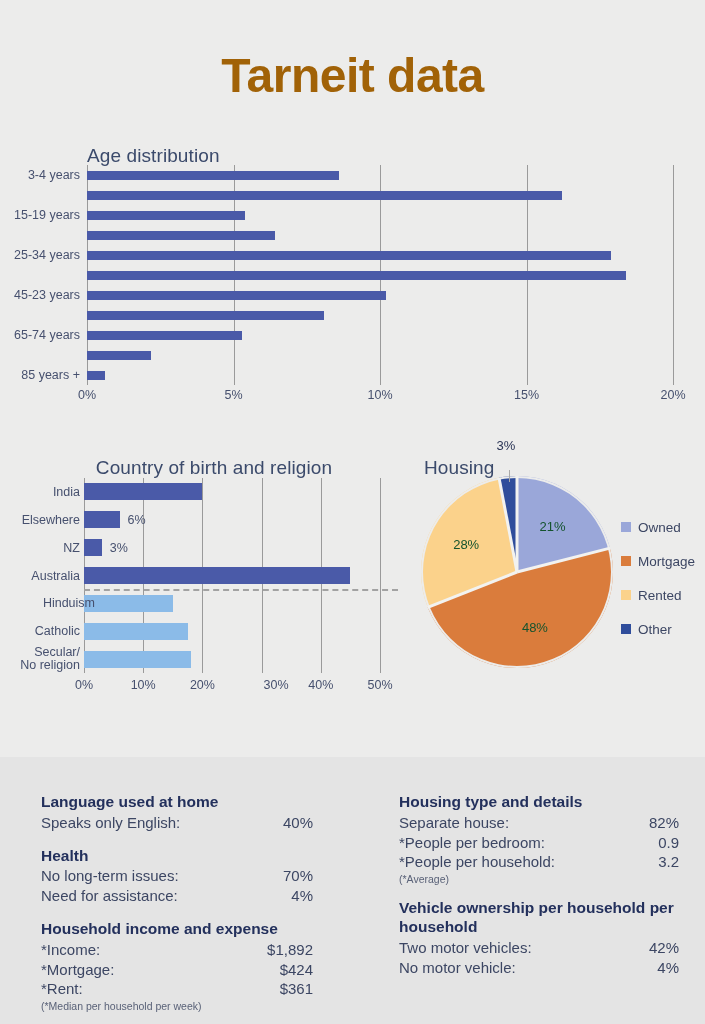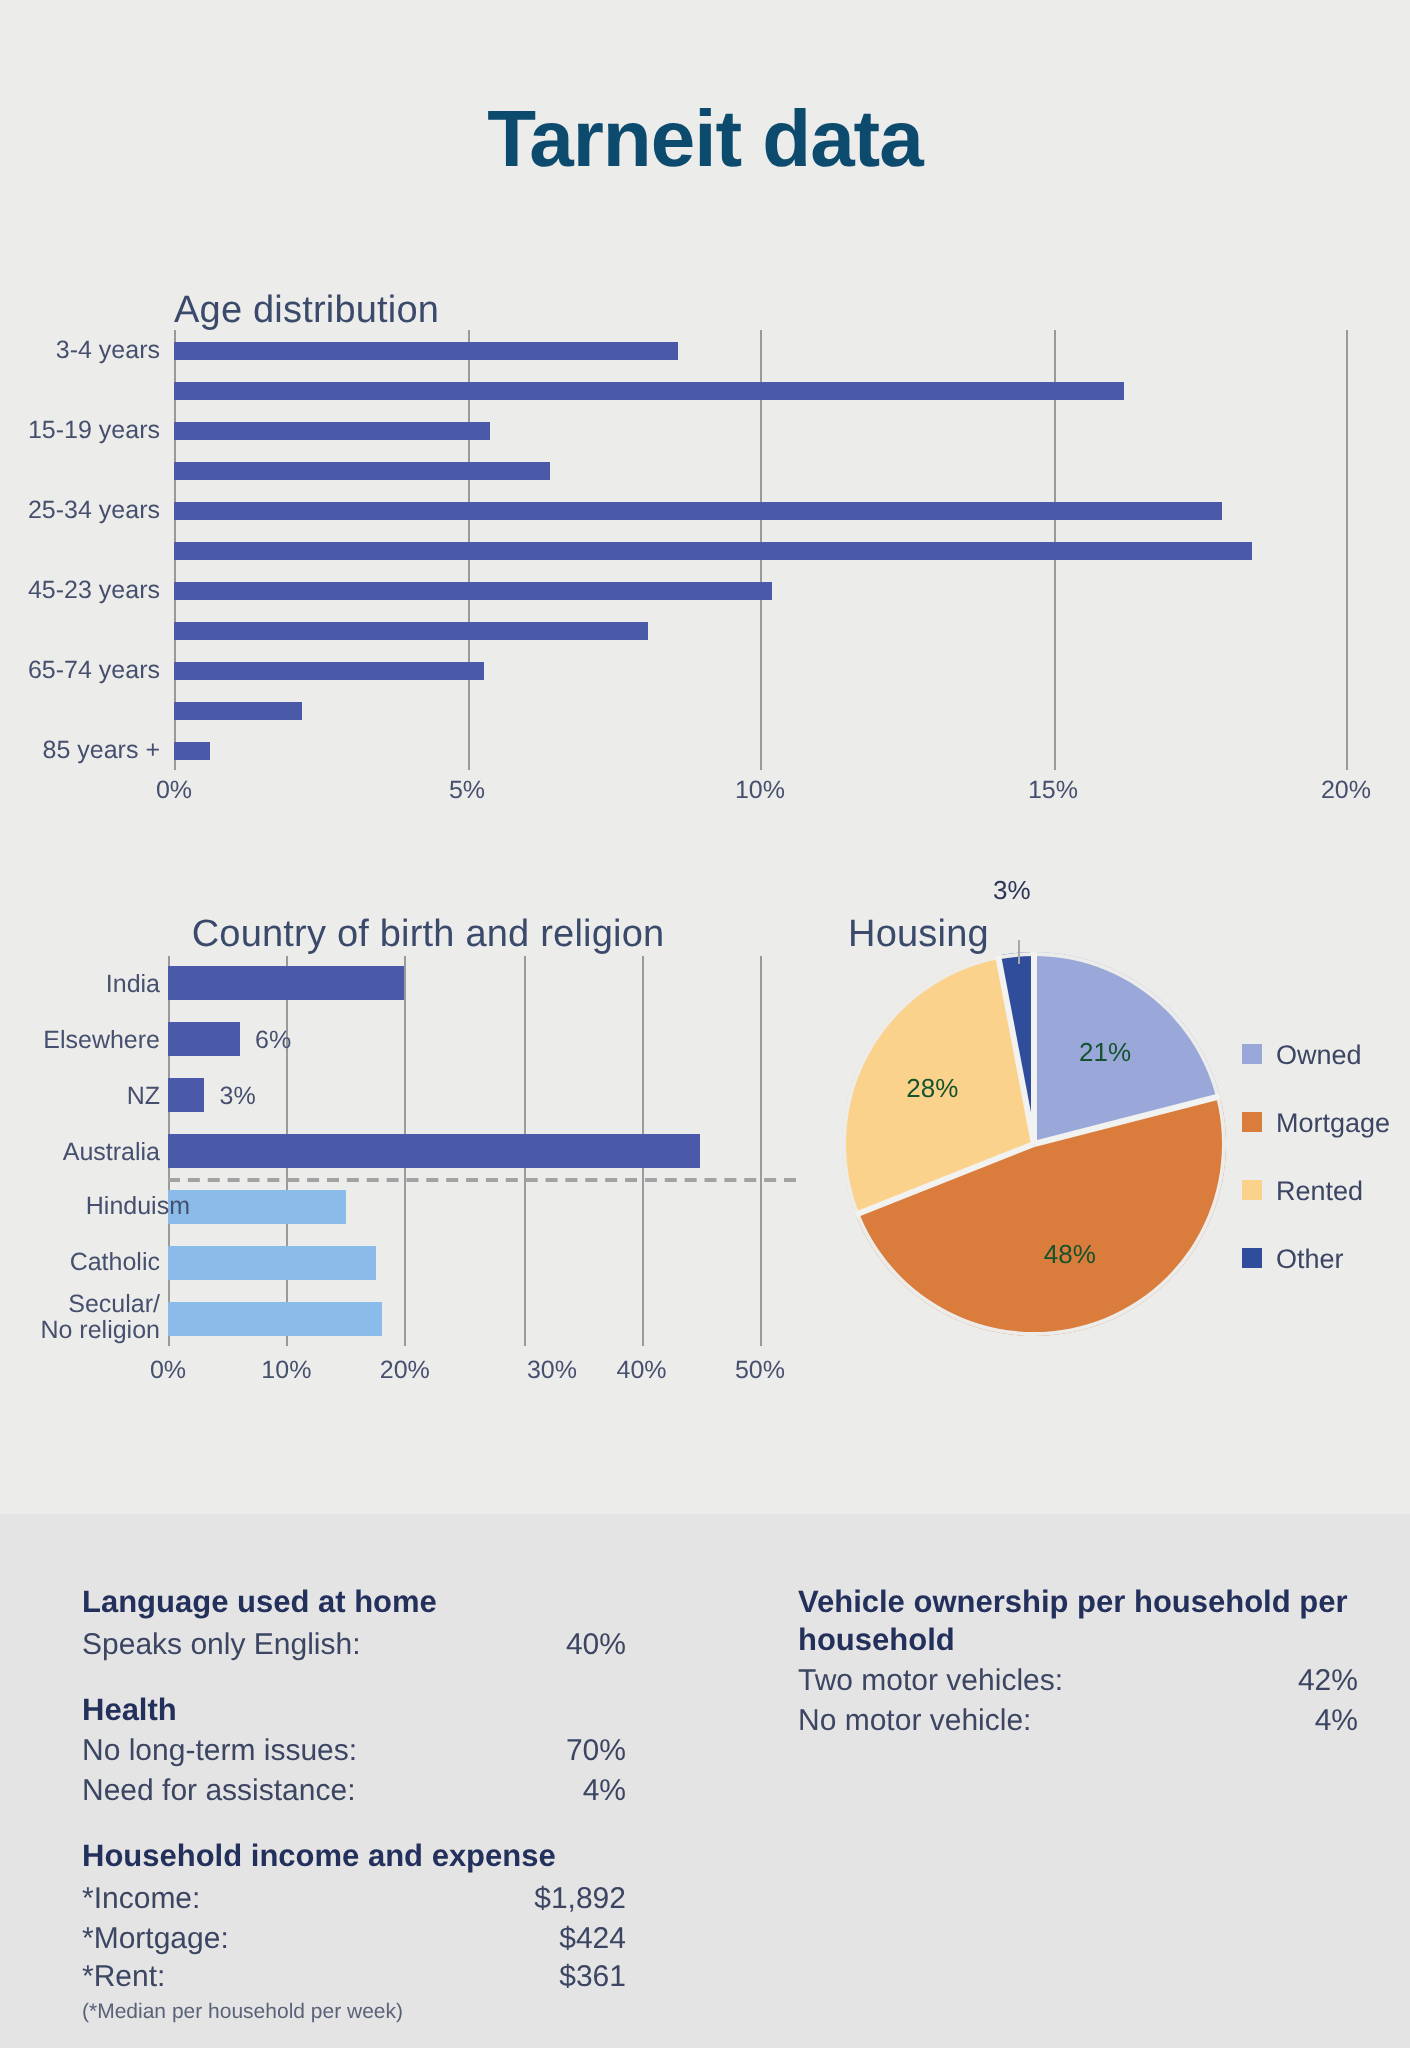--- a/index.html
+++ b/index.html
@@ -17,24 +17,24 @@
     position: relative;
   }
 
   
   #page-title {
     position: absolute;
     left: 0;
     top: 48px;
     width: 705px;
     text-align: center;
-    font-size: 40px;
+    font-size: 48px;
     font-weight: bold;
     letter-spacing: -0.5px;
-    color: #0c4a6e;
+    color: #a16207;
   }
 
   .chart-title {
     position: absolute;
     font-size: 19px;
     color: #3b4a6b;
     font-weight: normal;
     letter-spacing: 0.1px;
     margin-top: 15px;
   }
@@ -328,20 +328,36 @@
         </div>
         <div class="stat-row">
           <span class="stat-label">*Rent:</span>
           <span class="stat-value">$361</span>
         </div>
         <div class="stat-note">(*Median per household per week)</div>
       </div>
     </div>
   <div class="stats-col" id="stats-right">
       <div class="stat-group">
+        <div class="stat-heading">Housing type and details</div>
+        <div class="stat-row">
+          <span class="stat-label">Separate house:</span>
+          <span class="stat-value">82%</span>
+        </div>
+        <div class="stat-row">
+          <span class="stat-label">*People per bedroom:</span>
+          <span class="stat-value">0.9</span>
+        </div>
+        <div class="stat-row">
+          <span class="stat-label">*People per household:</span>
+          <span class="stat-value">3.2</span>
+        </div>
+        <div class="stat-note">(*Average)</div>
+      </div>
+      <div class="stat-group">
         <div class="stat-heading">Vehicle ownership per household per household</div>
         <div class="stat-row">
           <span class="stat-label">Two motor vehicles:</span>
           <span class="stat-value">42%</span>
         </div>
         <div class="stat-row">
           <span class="stat-label">No motor vehicle:</span>
           <span class="stat-value">4%</span>
         </div>
       </div>

